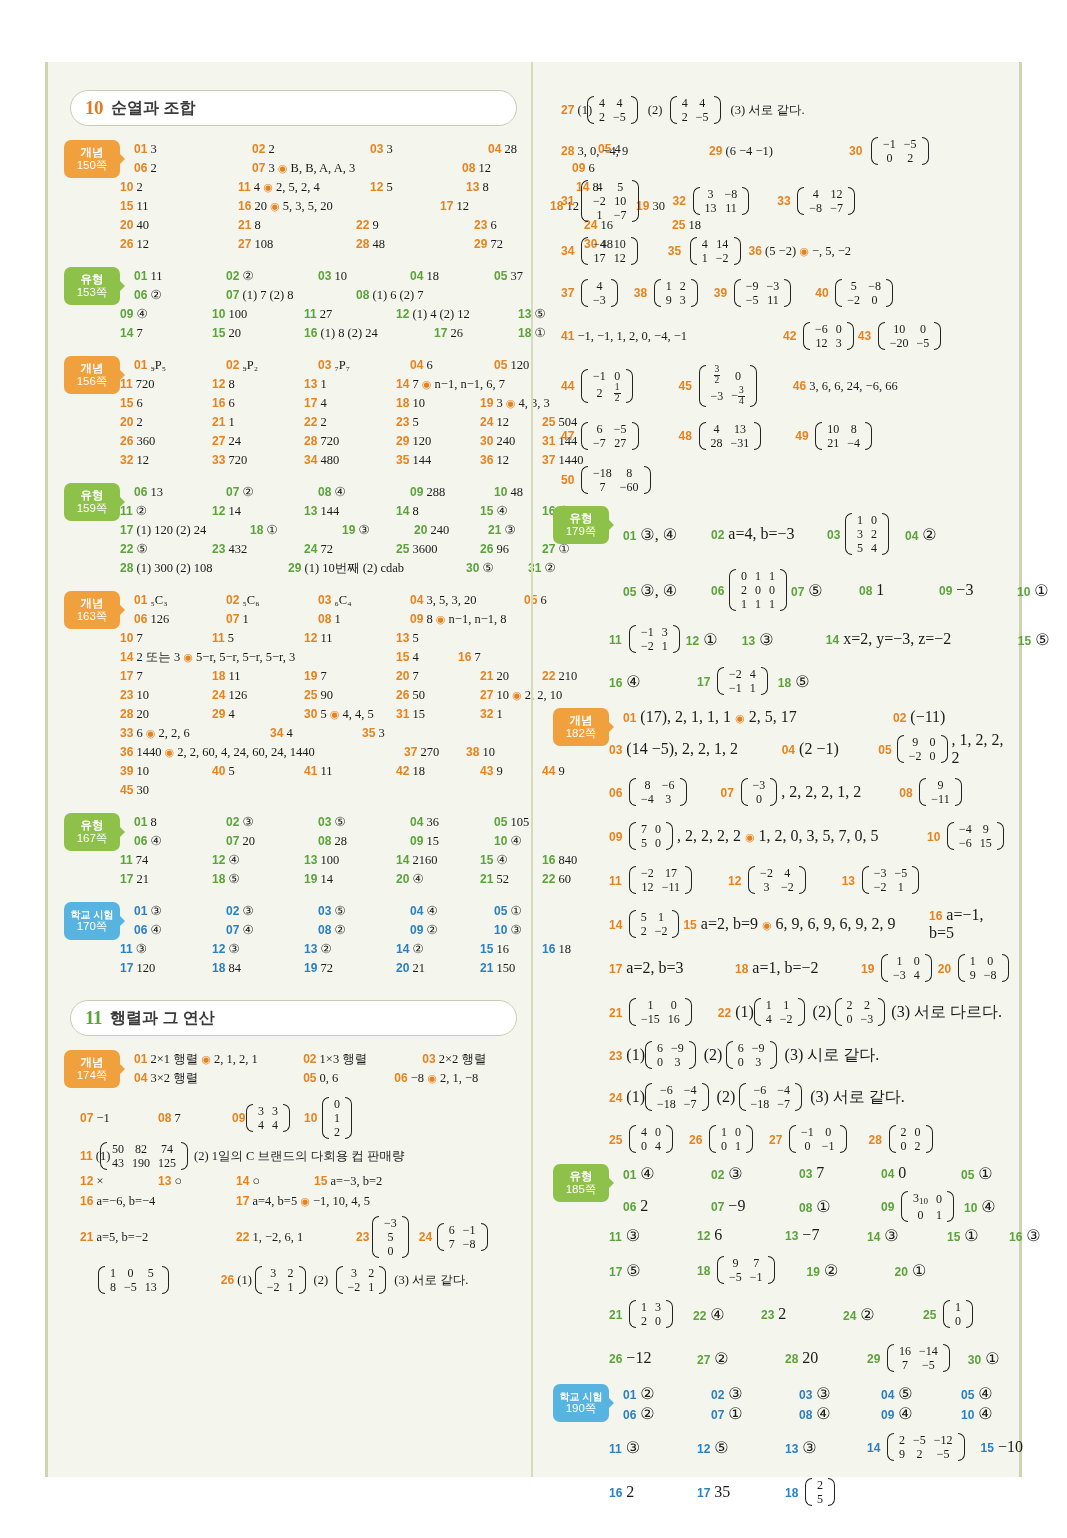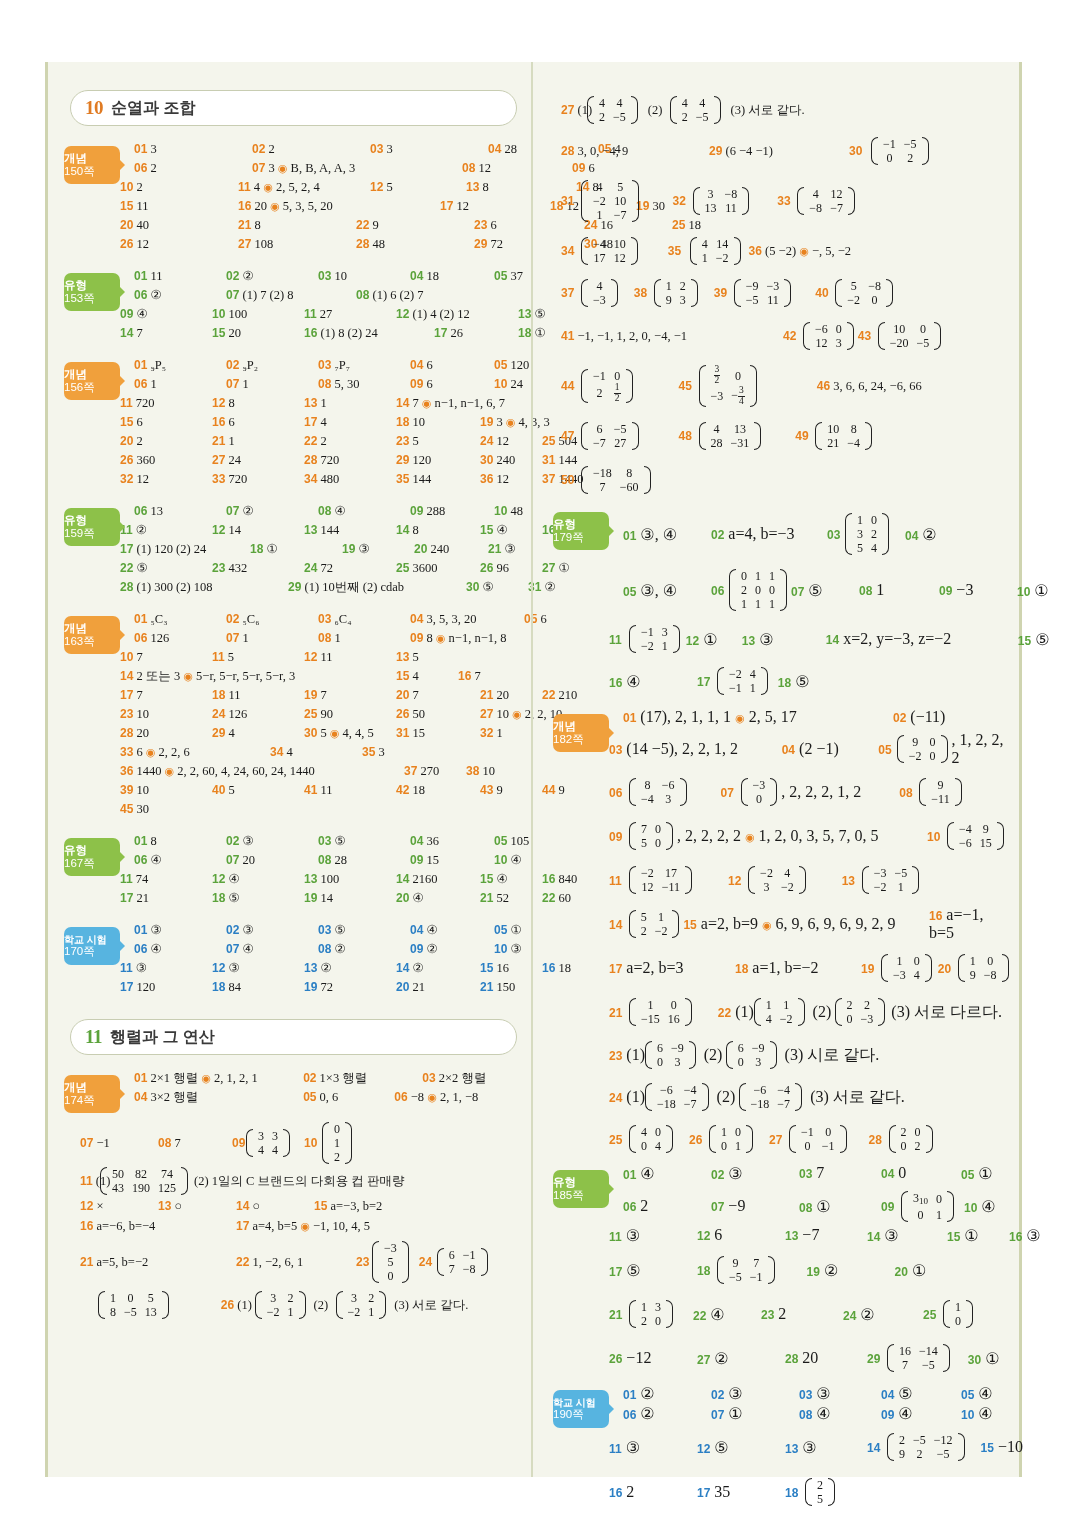--- a/index.html
+++ b/index.html
@@ -38,23 +38,23 @@
     height:34px;padding:0 14px;margin:0 6px 14px 6px;
   }
   .chapter .num{font-weight:bold;font-size:19px;color:#e07b23;letter-spacing:-.5px;}
   .chapter .title{font-size:16px;color:#3a3a3a;font-family:"Liberation Sans",sans-serif;font-weight:bold;}
   .chapter.green .num{color:#5ba33b;}
 
   
   .section{display:flex;margin-bottom:4px;}
   .tag{
     width:56px;min-width:56px;height:38px;border-radius:7px;
-    display:flex;flex-direction:column;justify-content:center;
+    display:flex;flex-direction:column;align-items:center;justify-content:center;
     color:#fff;font-family:"Liberation Sans",sans-serif;font-size:11px;line-height:1.15;
-    margin-top:6px;position:relative;
+    margin-top:0;position:relative;
   }
   .tag .t1{font-size:11.5px;font-weight:bold;}
   .tag .t2{font-size:11.5px;}
   .tag.orange{background:#f0a03c;}
   .tag.green{background:#8dc149;}
   .tag.blue{background:#57b4e0;}
   .tag::after{
     content:"";position:absolute;right:-5px;top:13px;
     border-top:6px solid transparent;border-bottom:6px solid transparent;
     border-left:6px solid currentColor;
@@ -136,21 +136,20 @@
     </div>
     <div class="spacer"></div>
 
     <div class="section">
       <div class="tag orange">
         <span class="t1">개념</span>
         <span class="t2">156쪽</span>
       </div>
       <div class="answers or">
         <div class="arow"><span class="ai" style="width:92px"><span class="qn">01</span>&nbsp;₉P₅</span><span class="ai" style="width:92px"><span class="qn">02</span>&nbsp;₉P₂</span><span class="ai" style="width:92px"><span class="qn">03</span>&nbsp;₇P₇</span><span class="ai" style="width:84px"><span class="qn">04</span>&nbsp;6</span><span class="ai"><span class="qn">05</span>&nbsp;120</span></div>
-        <div class="arow"><span class="ai" style="width:92px"><span class="qn">06</span>&nbsp;1</span><span class="ai" style="width:92px"><span class="qn">07</span>&nbsp;1</span><span class="ai" style="width:92px"><span class="qn">08</span>&nbsp;5, 30</span><span class="ai" style="width:84px"><span class="qn">09</span>&nbsp;6</span><span class="ai"><span class="qn">10</span>&nbsp;24</span></div>
         <div class="arow"><span class="ai" style="width:92px;margin-left:-14px"><span class="qn">11</span>&nbsp;720</span><span class="ai" style="width:92px"><span class="qn">12</span>&nbsp;8</span><span class="ai" style="width:92px"><span class="qn">13</span>&nbsp;1</span><span class="ai"><span class="qn">14</span>&nbsp;7 <span class="ball">◉</span> n−1, n−1, 6, 7</span></div>
         <div class="arow"><span class="ai" style="width:92px;margin-left:-14px"><span class="qn">15</span>&nbsp;6</span><span class="ai" style="width:92px"><span class="qn">16</span>&nbsp;6</span><span class="ai" style="width:92px"><span class="qn">17</span>&nbsp;4</span><span class="ai" style="width:84px"><span class="qn">18</span>&nbsp;10</span><span class="ai"><span class="qn">19</span>&nbsp;3 <span class="ball">◉</span> 4, 3, 3</span></div>
         <div class="arow"><span class="ai" style="width:92px;margin-left:-14px"><span class="qn">20</span>&nbsp;2</span><span class="ai" style="width:92px"><span class="qn">21</span>&nbsp;1</span><span class="ai" style="width:92px"><span class="qn">22</span>&nbsp;2</span><span class="ai" style="width:84px"><span class="qn">23</span>&nbsp;5</span><span class="ai" style="width:62px"><span class="qn">24</span>&nbsp;12</span><span class="ai"><span class="qn">25</span>&nbsp;504</span></div>
         <div class="arow"><span class="ai" style="width:92px;margin-left:-14px"><span class="qn">26</span>&nbsp;360</span><span class="ai" style="width:92px"><span class="qn">27</span>&nbsp;24</span><span class="ai" style="width:92px"><span class="qn">28</span>&nbsp;720</span><span class="ai" style="width:84px"><span class="qn">29</span>&nbsp;120</span><span class="ai" style="width:62px"><span class="qn">30</span>&nbsp;240</span><span class="ai"><span class="qn">31</span>&nbsp;144</span></div>
         <div class="arow"><span class="ai" style="width:92px;margin-left:-14px"><span class="qn">32</span>&nbsp;12</span><span class="ai" style="width:92px"><span class="qn">33</span>&nbsp;720</span><span class="ai" style="width:92px"><span class="qn">34</span>&nbsp;480</span><span class="ai" style="width:84px"><span class="qn">35</span>&nbsp;144</span><span class="ai" style="width:62px"><span class="qn">36</span>&nbsp;12</span><span class="ai"><span class="qn">37</span>&nbsp;1440</span></div>
       </div>
     </div>
     <div class="spacer"></div>
 
     <div class="section">
@@ -708,21 +707,21 @@
                   <td>0</td>
                 </tr>
                 <tr>
                   <td>−3</td>
                   <td>−<span class="frac"><span class="n">3</span><span class="d">4</span></span></td>
                 </tr>
               </tbody>
             </table>
             <span class="br brr"></span>
           </span>
-        <span style="margin-left:60px"><span class="qn">46</span>&nbsp;3, 6, 6, 24, −6, 66</span>
+        <span style="margin-left:36px"><span class="qn">46</span>&nbsp;3, 6, 6, 24, −6, 66</span>
       </div>
 
       <div style="display:flex;align-items:center;height:44px;">
         <span style="width:20px"><span class="qn">47</span>&nbsp;</span>
         <span class="mat">
             <span class="br brl"></span>
             <table>
               <tbody>
                 <tr>
                   <td>6</td>

